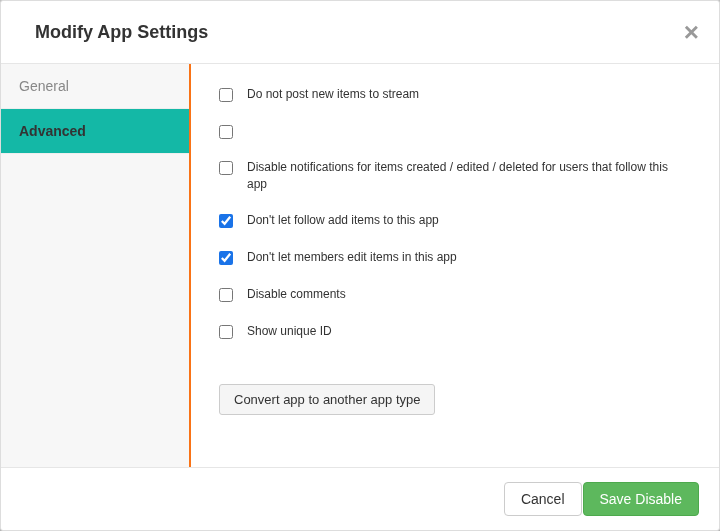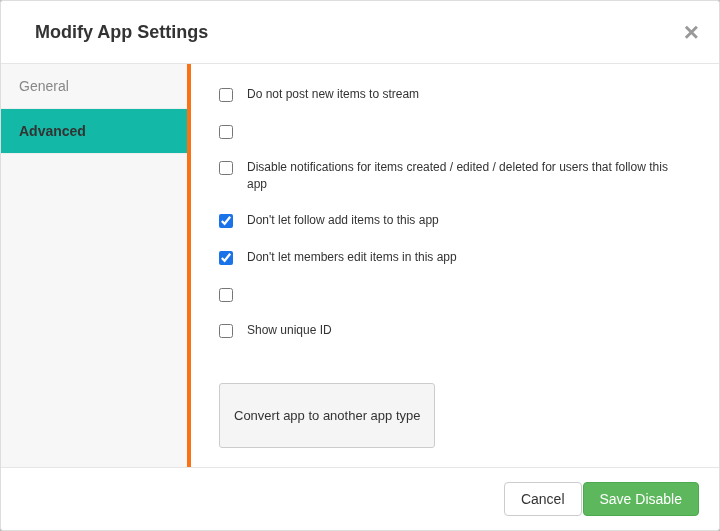--- a/index.html
+++ b/index.html
@@ -43,21 +43,21 @@
     user-select: none;
   }
   .modal-body {
     flex: 1;
     display: flex;
     overflow: hidden;
   }
   .sidebar {
     width: 190px;
     background: #f7f7f7;
-    border-right: 4px solid #f97316;
+    border-right: 2px solid #f97316;
   }
   .sidebar-item {
     padding: 14px 18px;
     font-size: 14px;
     color: #888;
     cursor: pointer;
     border-bottom: 1px solid #eee;
   }
   .sidebar-item.active {
     background: #14b8a6;
@@ -84,21 +84,21 @@
     flex-shrink: 0;
   }
   .option-row label {
     font-size: 12px;
     color: #333;
     line-height: 1.4;
     cursor: pointer;
   }
   .convert-btn {
     margin-top: 24px;
-    padding: 24px 14px;
+    padding: 7px 14px;
     font-size: 13px;
     background: #f5f5f5;
     border: 1px solid #ccc;
     border-radius: 3px;
     cursor: pointer;
     color: #333;
   }
   .modal-footer {
     padding: 14px 20px;
     display: flex;
@@ -156,20 +156,21 @@
       <div class="option-row">
         <input type="checkbox" checked="" style="">
         <label>Don't let follow add items to this app</label>
       </div>
       <div class="option-row">
         <input type="checkbox" checked="" style="">
         <label>Don't let members edit items in this app</label>
       </div>
       <div class="option-row">
         <input type="checkbox" style="">
+        <label>Disable comments</label>
       </div>
       <div class="option-row">
         <input type="checkbox" style="">
         <label>Show unique ID</label>
       </div>
 
       <button class="convert-btn">Convert app to another app type</button>
     </div>
   </div>
 

